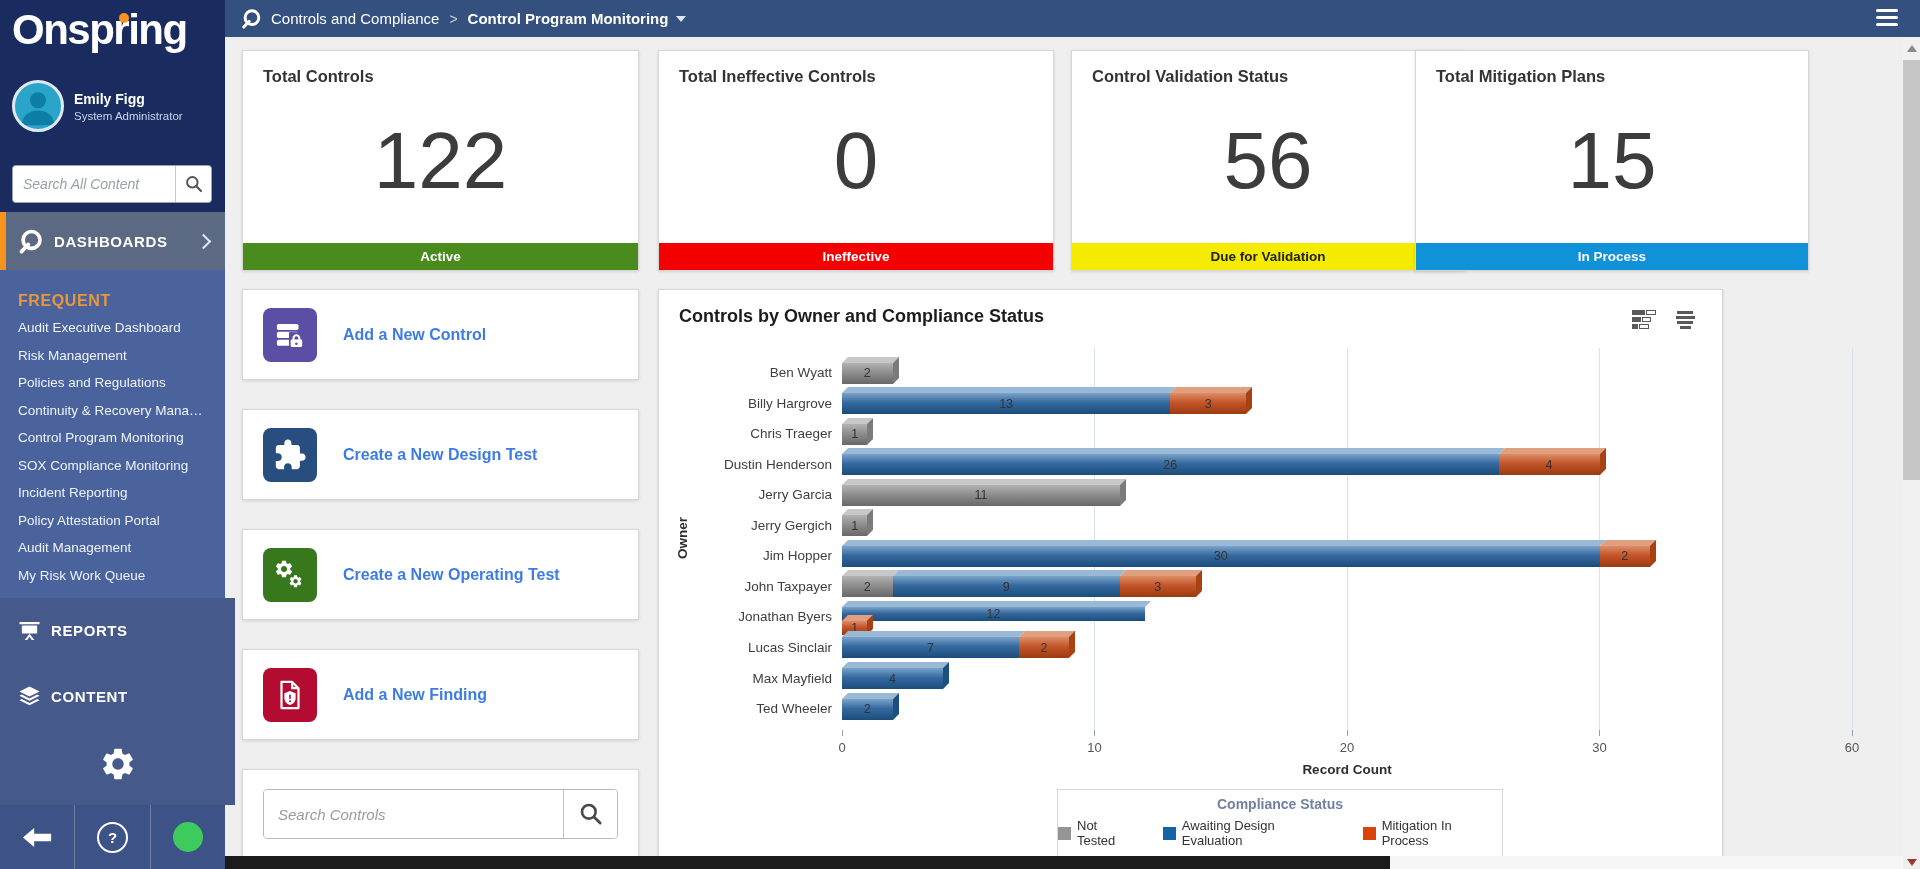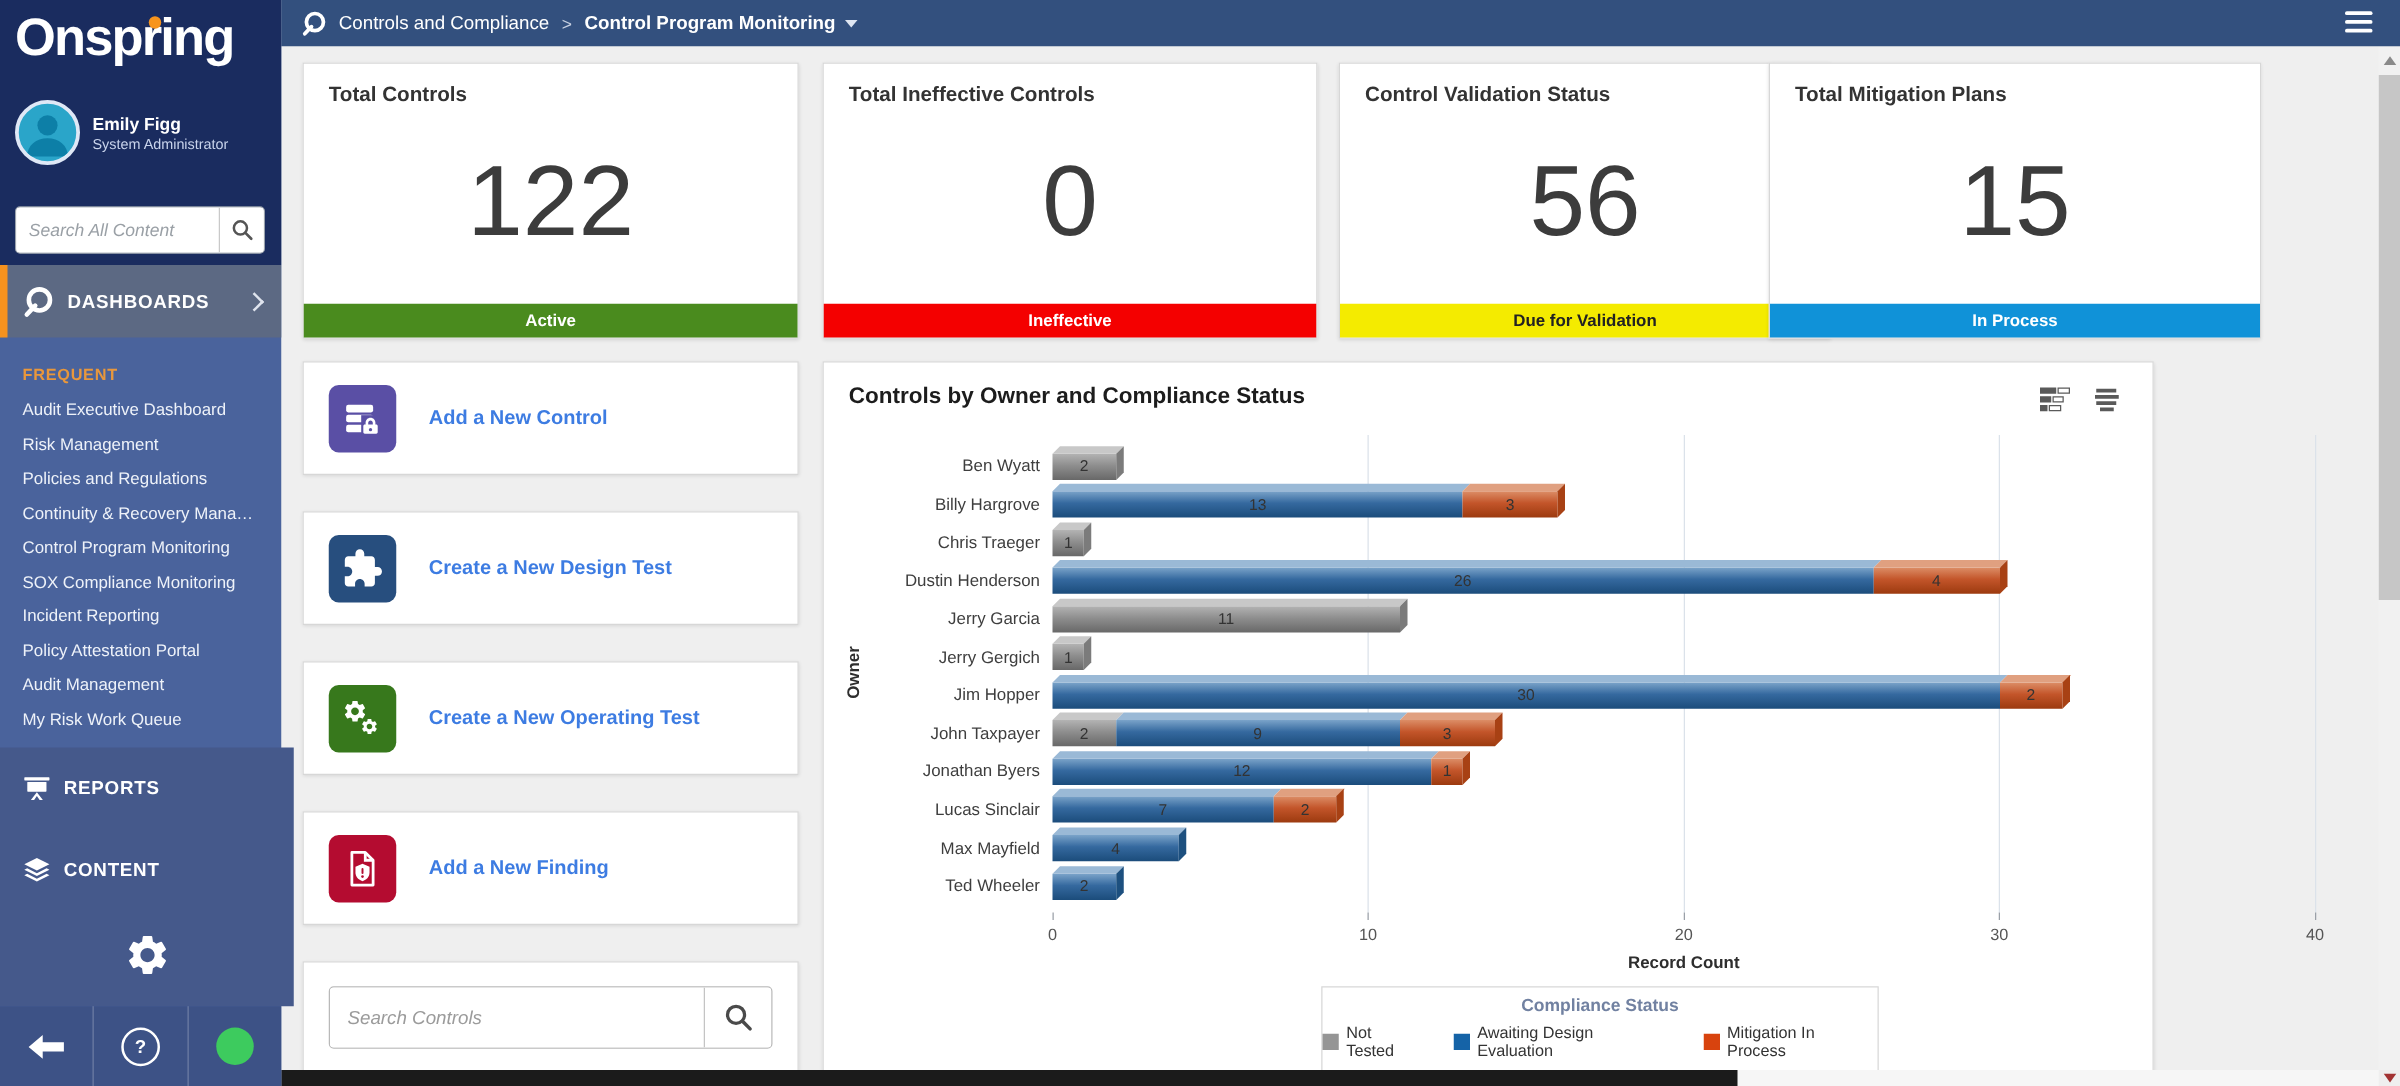--- a/index.html
+++ b/index.html
@@ -18,21 +18,21 @@
   .user-role{color:#c9d4ec;font-size:11.5px;margin-top:3px;}
   .side-search{position:absolute;left:12px;top:165px;width:198px;height:36px;background:#fff;border:1px solid #9aa2ad;border-radius:4px;display:flex;overflow:hidden;}
   .side-search input{flex:1;border:none;outline:none;padding:0 10px;font-size:14px;font-family:inherit;min-width:0;}
   .side-search input::placeholder{font-style:italic;color:#9aa0a6;}
   .side-search-btn{width:36px;border:none;border-left:1px solid #c9c9c9;background:#fff;cursor:pointer;display:flex;align-items:center;justify-content:center;color:#555;}
   .side-search-btn svg{width:20px;height:20px;}
   .dash-band{position:absolute;left:0;top:212px;width:225px;height:58px;background:#5c6983;border-left:6px solid #f6921e;box-sizing:border-box;display:flex;align-items:center;padding-left:12px;cursor:pointer;}
   .mark-ic{width:26px;height:26px;flex:none;}
   .band-label{color:#fff;font-size:15px;font-weight:bold;letter-spacing:.6px;margin-left:10px;}
   .chev{width:9px;height:9px;border-top:2.5px solid #dfe4ee;border-right:2.5px solid #dfe4ee;transform:rotate(45deg);margin-left:auto;margin-right:16px;}
-  .freq-label{position:absolute;left:18px;top:292px;color:#e8973c;font-size:13px;font-weight:bold;letter-spacing:.6px;}
+  .freq-label{position:absolute;left:18px;top:292px;color:#e8973c;font-size:16px;font-weight:bold;letter-spacing:.6px;}
   #frequentList{position:absolute;left:0;top:314px;width:225px;}
   .nav-item{padding:6px 18px 6.5px;color:#eef2f9;font-size:13.5px;cursor:pointer;white-space:nowrap;overflow:hidden;text-overflow:ellipsis;}
   .lower{position:absolute;left:0;top:598px;bottom:64px;width:235px;background:#45598b;}
   .band2{margin-top:10px;height:44px;display:flex;align-items:center;padding-left:18px;cursor:pointer;}
   .band2 + .band2{margin-top:22px;}
   .band-ic{width:23px;height:23px;flex:none;}
   .gear-row{margin-top:27px;text-align:center;}
   .gear-row svg{width:38px;height:38px;cursor:pointer;}
   .side-footer{position:absolute;left:0;bottom:0;width:225px;height:64px;background:#3d5286;display:flex;}
   .fcell{flex:1;display:flex;align-items:center;justify-content:center;cursor:pointer;}
@@ -280,21 +280,21 @@
         <div class="tick" style="left: 252px;"></div>
         <div class="ticklabel" style="left: 232.5px;">10</div>
         <div class="gridline" style="left: 504.5px;"></div>
         <div class="tick" style="left: 504.5px;"></div>
         <div class="ticklabel" style="left: 485px;">20</div>
         <div class="gridline" style="left: 757px;"></div>
         <div class="tick" style="left: 757px;"></div>
         <div class="ticklabel" style="left: 737.5px;">30</div>
         <div class="gridline" style="left: 1009.5px;"></div>
         <div class="tick" style="left: 1009.5px;"></div>
-        <div class="ticklabel" style="left: 990px;">40</div>
+        <div class="ticklabel" style="left: 990px;">60</div>
         <div class="cat" style="top: 18px;">Ben Wyatt</div>
         <div class="bar-row" style="top: 16.5px;">
           <div class="seg seg-gray last" style="width: 50.5px;">2</div>
         </div>
         <div class="cat" style="top: 48.55px;">Billy Hargrove</div>
         <div class="bar-row" style="top: 47.05px;">
           <div class="seg seg-blue" style="width: 328.25px;">13</div>
           <div class="seg seg-red last" style="width: 75.75px;">3</div>
         </div>
         <div class="cat" style="top: 79.1px;">Chris Traeger</div>
@@ -319,21 +319,21 @@
           <div class="seg seg-blue" style="width: 757.5px;">30</div>
           <div class="seg seg-red last" style="width: 50.5px;">2</div>
         </div>
         <div class="cat" style="top: 231.85px;">John Taxpayer</div>
         <div class="bar-row" style="top: 230.35px;">
           <div class="seg seg-gray" style="width: 50.5px;">2</div>
           <div class="seg seg-blue" style="width: 227.25px;">9</div>
           <div class="seg seg-red last" style="width: 75.75px;">3</div>
         </div>
         <div class="cat" style="top: 262.4px;">Jonathan Byers</div>
-        <div class="bar-row" style="top: 260.9px;">
+        <div class="bar-row" style="top: 260.9px; flex-direction: column;">
           <div class="seg seg-blue" style="width: 303px;">12</div>
           <div class="seg seg-red last" style="width: 25.25px;">1</div>
         </div>
         <div class="cat" style="top: 292.95px;">Lucas Sinclair</div>
         <div class="bar-row" style="top: 291.45px;">
           <div class="seg seg-blue" style="width: 176.75px;">7</div>
           <div class="seg seg-red last" style="width: 50.5px;">2</div>
         </div>
         <div class="cat" style="top: 323.5px;">Max Mayfield</div>
         <div class="bar-row" style="top: 322px;">

